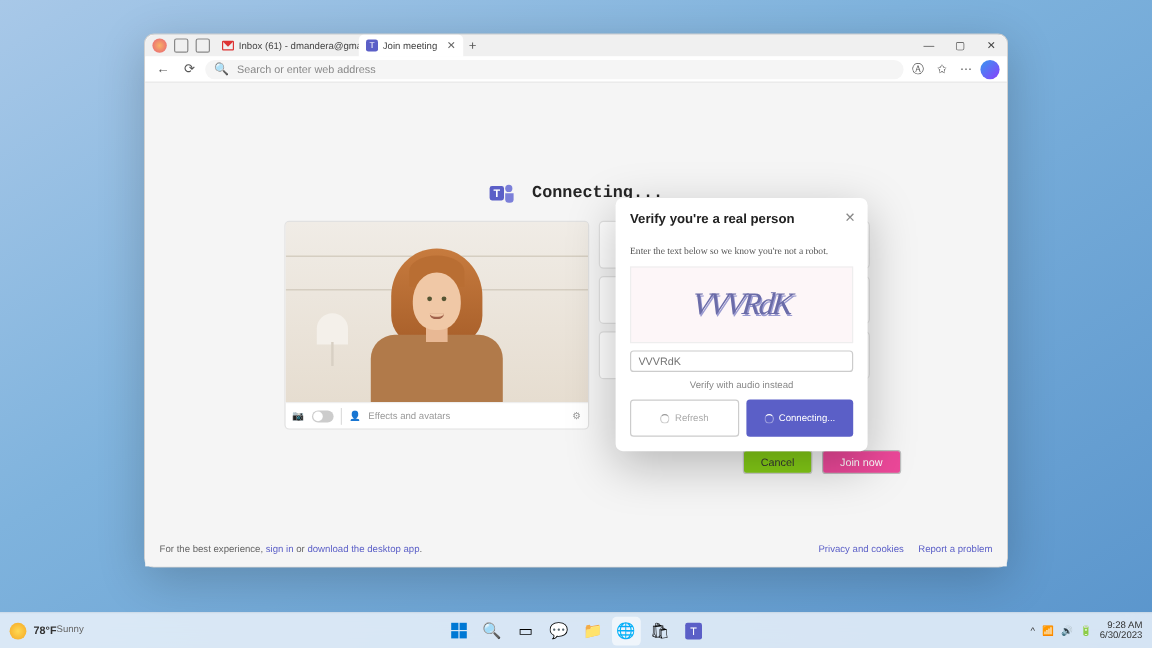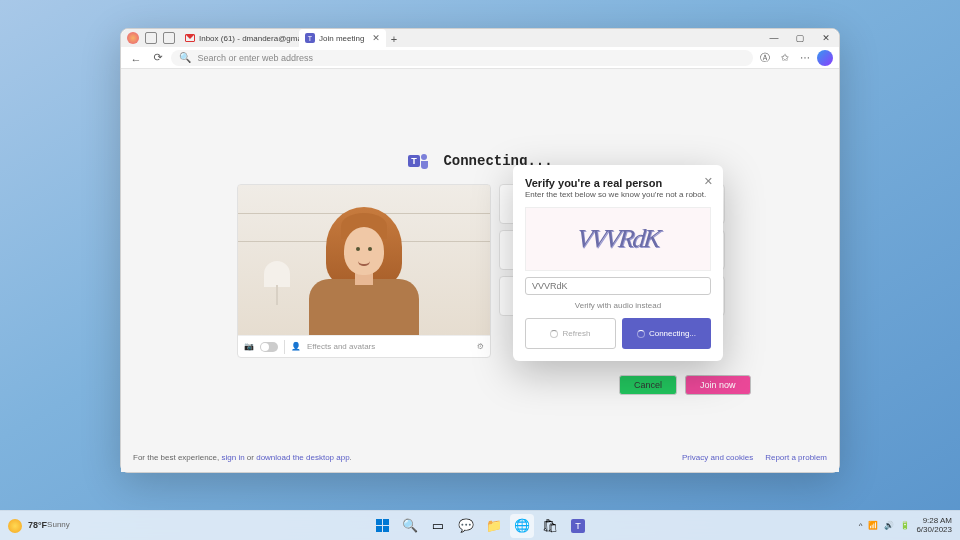--- a/index.html
+++ b/index.html
@@ -58,32 +58,32 @@
   .hair{position:absolute;bottom:48px;left:50%;transform:translateX(-50%);width:76px;height:80px;border-radius:50% 50% 30% 30%;background:linear-gradient(#c77b3e,#a85f2a);z-index:-1;}
   .hairtop{position:absolute;bottom:96px;left:50%;transform:translateX(-50%);width:46px;height:26px;border-radius:50% 50% 0 0;background:#b96e33;}
   .eye{position:absolute;width:4px;height:4px;background:#553;border-radius:50%;top:20px;}
   .eye.l{left:12px}.eye.r{right:12px}
   .mouth{position:absolute;top:34px;left:50%;transform:translateX(-50%);width:12px;height:5px;border-bottom:2px solid #a0614a;border-radius:0 0 10px 10px;}
 
   .right-panel { flex:1; display:flex; flex-direction:column; gap:6px;}
   .panel-box{height:40px;background:#fff;border:1px solid #e1e1e1;border-radius:4px;}
 
   .join-row { position:absolute; top:306px; left:498px; display:flex; gap:8px;}
-  .btn { height:20px; padding:0 14px; font-size:9px; border-radius:3px; display:flex;align-items:center;justify-content:center; border:1px solid #ccc; background:#22c55e; color:#333;}
+  .btn { height:20px; padding:0 14px; font-size:9px; border-radius:3px; display:flex;align-items:center;justify-content:center; border:1px solid #ccc; background:#84cc16; color:#333;}
   .btn.primary{background:#ec4899;border-color:#bdbdbd;color:#fff;}
 
   .footer { position:absolute; bottom:10px; left:12px; right:12px; display:flex; font-size:8px; color:#666;}
   .footer a{color:#5b5fc7;}
   .footer .right{margin-left:auto;display:flex;gap:12px;}
 
   
   .dialog { position:absolute; top:96px; left:392px; width:210px; background:#fff; border-radius:6px; box-shadow:0 12px 40px rgba(0,0,0,.25); padding:12px; }
   .dlg-title{font-size:11px;font-weight:600;color:#222;}
   .dlg-close{position:absolute;top:10px;right:10px;font-size:11px;color:#888;}
-  .dlg-sub{font-size:8px;color:#555;margin-top:1px;}
+  .dlg-sub{font-size:8px;color:#555;margin-top:16px;font-family:Liberation Serif, serif;}
   .captcha-img{margin-top:8px;height:64px;background:#fdf6f8;border:1px solid #eee;display:flex;align-items:center;justify-content:center;}
   .captcha-text{font-family:"Segoe Script",cursive;font-size:26px;font-style:italic;color:#6b6ca8;transform:skewX(-6deg);letter-spacing:-2px;text-shadow:1px 1px 0 #9a9ad0;}
   .cap-input{margin-top:6px;width:100%;height:18px;border:1px solid #ccc;border-radius:3px;font-size:9px;padding:0 6px;color:#999;}
   .audio-link{text-align:center;font-size:8px;color:#888;margin-top:6px;}
   .dlg-btns{display:flex;gap:6px;margin-top:8px;}
   .dlg-btn{flex:1;height:31px;font-size:8px;border-radius:3px;display:flex;align-items:center;justify-content:center;gap:4px;}
   .dlg-btn.refresh{background:#fff;border:1px solid #ccc;color:#aaa;}
   .dlg-btn.verify{background:#5b5fc7;color:#fff;}
   .spin{width:8px;height:8px;border:1.5px solid rgba(255,255,255,.4);border-top-color:#fff;border-radius:50%;}
   .rspin{width:8px;height:8px;border:1.5px solid #ccc;border-top-color:#999;border-radius:50%;}

